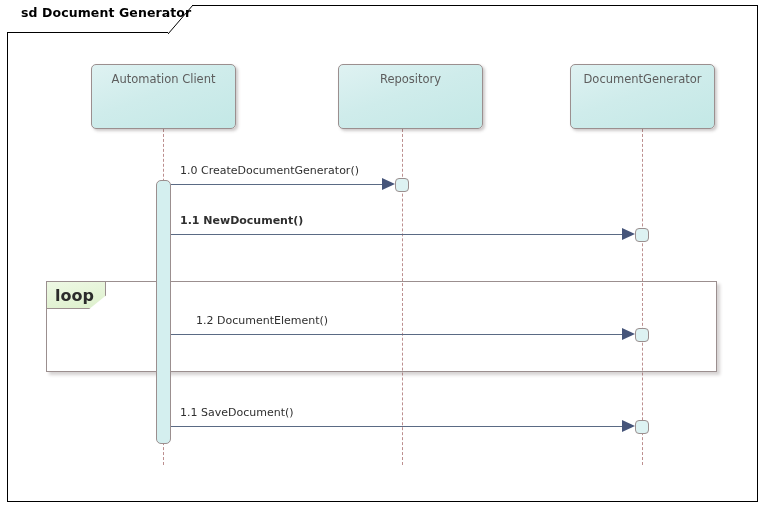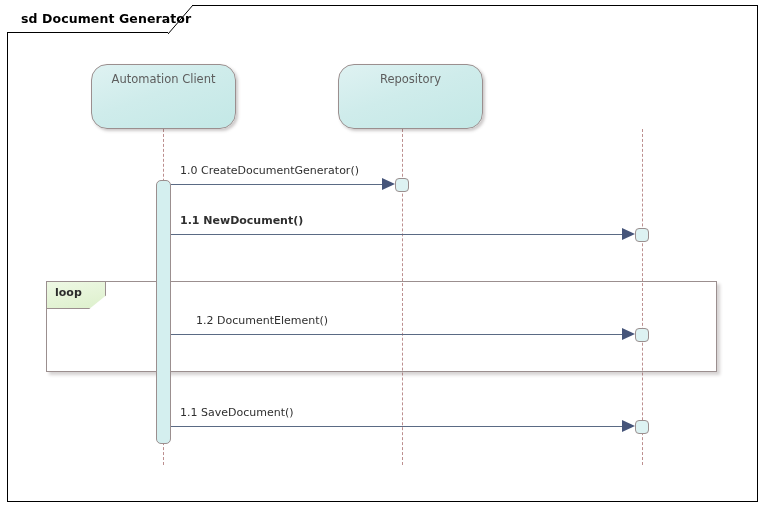--- a/index.html
+++ b/index.html
@@ -26,29 +26,29 @@
   }
   .frame-tab .tab-clip{
     position:absolute;left:161px;top:0;width:24px;height:28px;
     background:#fff;
   }
   .frame-tab .tab-diag{
     position:absolute;left:161px;top:0;width:26px;height:29px;
     overflow:hidden;
   }
   .tab-label{
-    position:absolute;left:14px;top:6px;
+    position:absolute;left:14px;top:0;
     font-size:12.5px;font-weight:bold;color:#000;
     white-space:nowrap;letter-spacing:0.1px;
   }
 
   
   .ll-box{
     position:absolute;width:145px;height:65px;
-    border:1px solid #9b8f8f;border-radius:16px;
+    border:1px solid #9b8f8f;border-radius:5px;
     background:linear-gradient(160deg,#dff2f2 0%,#cfeceb 45%,#c3e8e6 100%);
     box-shadow:2px 2px 3px rgba(90,80,80,0.30);
     box-sizing:border-box;
   }
   .ll-label{
     position:absolute;left:0;right:0;top:7px;text-align:center;
     font-size:11.5px;color:#5d5d5d;white-space:nowrap;
   }
 
   
@@ -88,21 +88,21 @@
     box-shadow:3px 3px 3px rgba(120,110,110,0.30);
   }
   .frag-tag{
     position:absolute;width:60px;height:28px;
     border:1px solid #9b8f8f;box-sizing:border-box;
     background:linear-gradient(170deg,#eef8e4 0%,#ddf0cc 100%);
     clip-path:polygon(0 0,100% 0,100% 52%,72% 100%,0 100%);
   }
   .frag-tag-label{
     position:absolute;left:9px;top:5px;
-    font-size:11px;font-weight:bold;color:#2b2b2b;
+    font-size:16px;font-weight:bold;color:#2b2b2b;
   }
 </style>
 </head>
 <body>
 
 <div id="stage">
 
   <div class="frame"></div>
 
   <div class="frame-tab">
@@ -120,20 +120,23 @@
   <div class="ll-box" style="left:91px;top:64px;">
     <div class="ll-label">Automation Client</div>
   </div>
 
   <div class="lifeline" style="left:402px;top:129px;height:336px;"></div>
   <div class="ll-box" style="left:330px;top:64px;margin-left:8px;">
     <div class="ll-label">Repository</div>
   </div>
 
   <div class="lifeline" style="left:642px;top:129px;height:336px;"></div>
+  <div class="ll-box" style="left:570px;top:64px;">
+    <div class="ll-label">DocumentGenerator</div>
+  </div>
 
   <div class="fragment" style="left:46px;top:281px;width:671px;height:91px;"></div>
   <div class="frag-tag" style="left:46px;top:281px;"></div>
   <div class="frag-tag-label" style="left:55px;top:286px;">loop</div>
 
   <div class="activation" style="left:156px;top:180px;height:264px;"></div>
 
   <div class="msg-label" style="left:180px;top:164px;">1.0 CreateDocumentGenerator()</div>
   <div class="msg-line" style="left:171px;top:184px;width:212px;"></div>
   <div class="msg-head" style="left:382px;top:178px;"></div>

